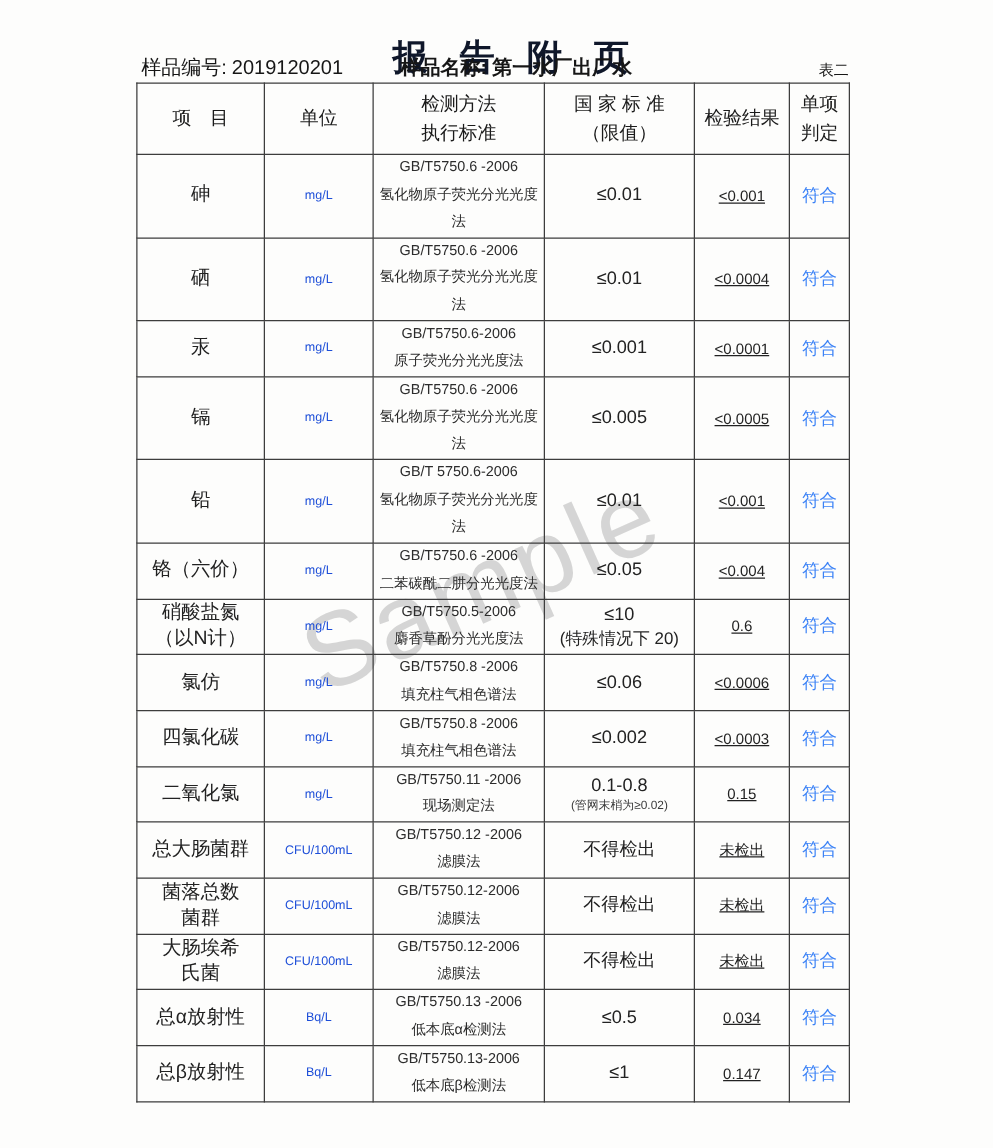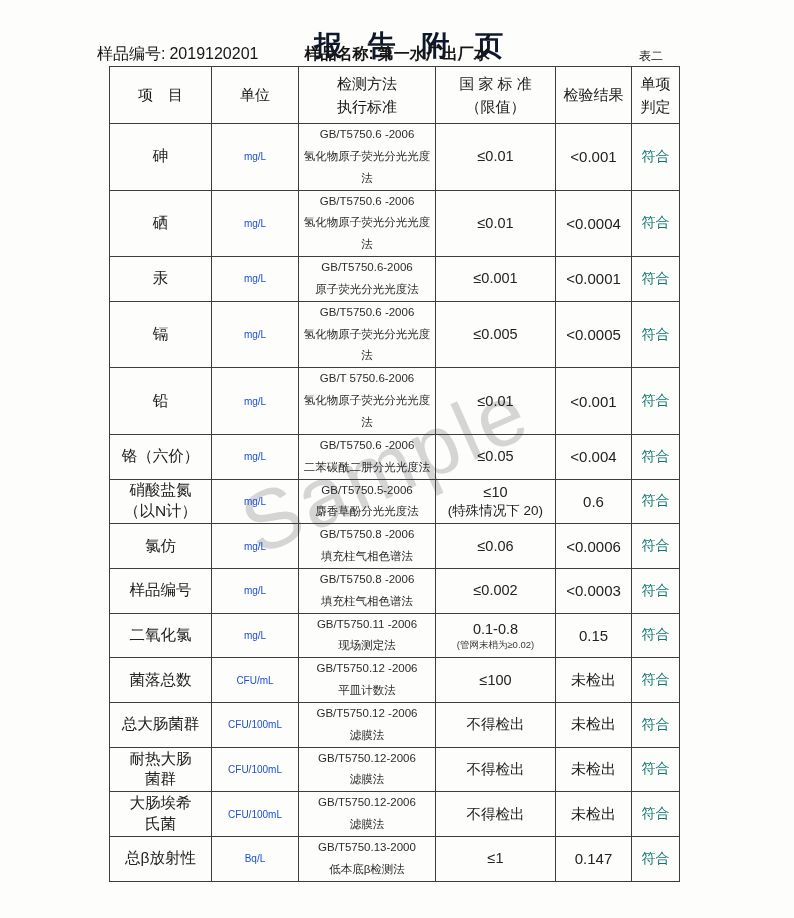--- a/index.html
+++ b/index.html
@@ -9,21 +9,21 @@
     font-family:"Liberation Sans","DejaVu Sans",sans-serif;
     -webkit-font-smoothing:antialiased;
   }
   .page{position:absolute;inset:0;}
   .title{
     position:absolute;top:27px;left:24px;width:770px;
     text-align:center;font-size:28px;font-weight:bold;color:#0f172a;
     word-spacing:0.6em;letter-spacing:0.02em;
   }
   .info{
-    position:absolute;top:43px;left:97px;width:566px;height:22px;
+    position:absolute;top:43px;left:113px;width:566px;height:22px;
     display:flex;align-items:flex-end;font-size:16px;color:#161616;
   }
   .info .pair{white-space:nowrap;}
   .info .pair .lab{margin-right:4px;}
   .info .mid{margin-left:46px;font-weight:bold;}
   .info .tag{margin-left:auto;font-size:12px;}
   .watermark{
     position:absolute;left:185px;top:388px;width:400px;height:160px;
     display:flex;align-items:center;justify-content:center;
     font-size:84px;color:#9c9c9c;opacity:0.40;
@@ -44,22 +44,22 @@
   th .hl{line-height:1.55;}
   td.c-item{font-size:15.5px;color:#222;}
   td.c-item .il{line-height:1.35;}
   td.c-unit{font-size:10px;color:#1d4ed8;}
   td.c-method{font-size:11.5px;color:#2c2c2c;}
   td.c-method .std{line-height:1.9;}
   td.c-limit{font-size:14.5px;color:#222;}
   td.c-limit .lim{line-height:1.3;}
   td.c-limit .lim2{font-size:13.5px;line-height:1.3;}
   td.c-limit .lim2.tiny{font-size:9.5px;color:#383838;text-align:center;}
-  td.c-result{font-size:15px;color:#222;}
-  td.c-verdict{font-size:14px;color:#0f766e;}
+  td.c-result{font-size:12px;color:#222;text-decoration:underline;}
+  td.c-verdict{font-size:14px;color:#3b82f6;}
 </style>
 </head>
 <body>
 
 <div class="page">
 
   <div class="title">报 告 附 页</div>
 
   <div class="info">
     <span class="pair">
@@ -242,21 +242,21 @@
     </td>
     <td class="c-limit">
       <div class="lim">≤0.06</div>
             <div class="lim2"></div>
     </td>
     <td class="c-result">&lt;0.0006</td>
     <td class="c-verdict">符合</td>
   </tr>
         <tr>
     <td class="c-item">
-      <div class="il">样品编号</div>
+      <div class="il">四氯化碳</div>
             <div class="il"></div>
     </td>
     <td class="c-unit">mg/L</td>
     <td class="c-method">
       <div class="std">GB/T5750.8 -2006</div>
             <div class="std">填充柱气相色谱法</div>
     </td>
     <td class="c-limit">
       <div class="lim">≤0.002</div>
             <div class="lim2"></div>
@@ -276,55 +276,38 @@
     </td>
     <td class="c-limit">
       <div class="lim">0.1-0.8</div>
             <div class="lim2 tiny">(管网末梢为≥0.02)</div>
     </td>
     <td class="c-result">0.15</td>
     <td class="c-verdict">符合</td>
   </tr>
         <tr>
     <td class="c-item">
-      <div class="il">菌落总数</div>
-            <div class="il"></div>
-    </td>
-    <td class="c-unit">CFU/mL</td>
-    <td class="c-method">
-      <div class="std">GB/T5750.12 -2006</div>
-            <div class="std">平皿计数法</div>
-    </td>
-    <td class="c-limit">
-      <div class="lim">≤100</div>
-            <div class="lim2"></div>
-    </td>
-    <td class="c-result">未检出</td>
-    <td class="c-verdict">符合</td>
-  </tr>
-        <tr>
-    <td class="c-item">
       <div class="il">总大肠菌群</div>
             <div class="il"></div>
     </td>
     <td class="c-unit">CFU/100mL</td>
     <td class="c-method">
       <div class="std">GB/T5750.12 -2006</div>
             <div class="std">滤膜法</div>
     </td>
     <td class="c-limit">
       <div class="lim">不得检出</div>
             <div class="lim2"></div>
     </td>
     <td class="c-result">未检出</td>
     <td class="c-verdict">符合</td>
   </tr>
         <tr>
     <td class="c-item">
-      <div class="il">耐热大肠</div>
+      <div class="il">菌落总数</div>
             <div class="il">菌群</div>
     </td>
     <td class="c-unit">CFU/100mL</td>
     <td class="c-method">
       <div class="std">GB/T5750.12-2006</div>
             <div class="std">滤膜法</div>
     </td>
     <td class="c-limit">
       <div class="lim">不得检出</div>
             <div class="lim2"></div>
@@ -344,26 +327,43 @@
     </td>
     <td class="c-limit">
       <div class="lim">不得检出</div>
             <div class="lim2"></div>
     </td>
     <td class="c-result">未检出</td>
     <td class="c-verdict">符合</td>
   </tr>
         <tr>
     <td class="c-item">
+      <div class="il">总α放射性</div>
+            <div class="il"></div>
+    </td>
+    <td class="c-unit">Bq/L</td>
+    <td class="c-method">
+      <div class="std">GB/T5750.13 -2006</div>
+            <div class="std">低本底α检测法</div>
+    </td>
+    <td class="c-limit">
+      <div class="lim">≤0.5</div>
+            <div class="lim2"></div>
+    </td>
+    <td class="c-result">0.034</td>
+    <td class="c-verdict">符合</td>
+  </tr>
+        <tr>
+    <td class="c-item">
       <div class="il">总β放射性</div>
             <div class="il"></div>
     </td>
     <td class="c-unit">Bq/L</td>
     <td class="c-method">
-      <div class="std">GB/T5750.13-2000</div>
+      <div class="std">GB/T5750.13-2006</div>
             <div class="std">低本底β检测法</div>
     </td>
     <td class="c-limit">
       <div class="lim">≤1</div>
             <div class="lim2"></div>
     </td>
     <td class="c-result">0.147</td>
     <td class="c-verdict">符合</td>
   </tr>
       </tbody>

